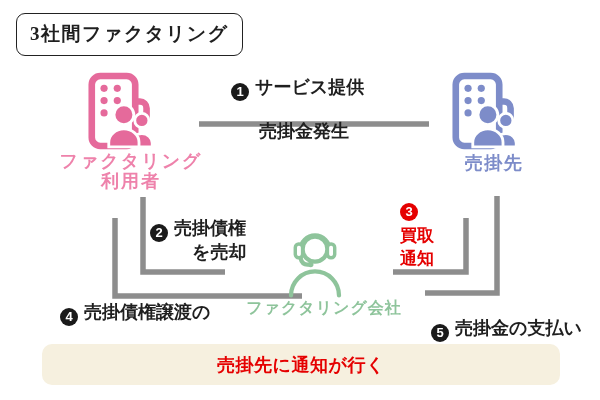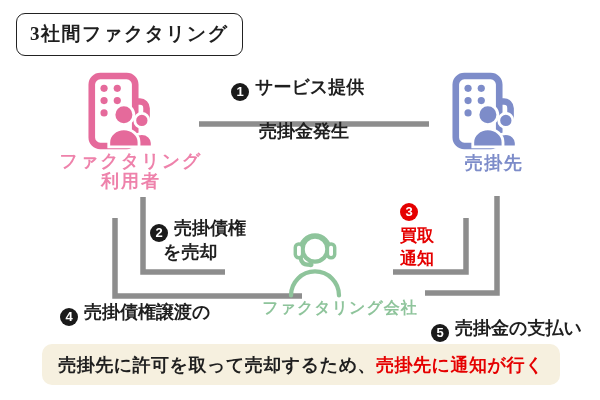--- a/index.html
+++ b/index.html
@@ -29,37 +29,37 @@
     background:#fff;white-space:nowrap;
   }
   
   #arrows{left:0;top:0;width:600px;height:400px;pointer-events:none;}
   #arrows path{fill:none;stroke:var(--gray);stroke-width:5.5;stroke-linejoin:miter;}
   
   .node-icon{display:block;}
   .node-label{text-align:center;font-weight:700;white-space:nowrap;}
   .user-label{left:48px;top:151px;width:166px;font-size:18px;letter-spacing:2px;line-height:20px;color:var(--pink-label);}
   .client-label{left:434px;top:151px;width:120px;font-size:18px;letter-spacing:1.5px;color:var(--blue);text-align:center;}
-  .company-label{left:258px;top:298px;width:164px;font-size:16px;letter-spacing:1px;color:var(--green);}
+  .company-label{left:242px;top:298px;width:164px;font-size:16px;letter-spacing:1px;color:var(--green);}
   
   .step{font-size:18px;font-weight:600;line-height:21px;white-space:nowrap;}
   .badge{
     display:inline-flex;align-items:center;justify-content:center;
     width:18px;height:18px;border-radius:50%;
     background:#1a1a1a;color:#fff;
     font-family:"Liberation Sans","DejaVu Sans",sans-serif;
     font-size:13px;font-weight:700;line-height:18px;
     vertical-align:-3px;
   }
   .badge.red{background:var(--red);}
   .step1{left:231px;top:77px;}
   .step1 .l2{margin-left:28px;margin-top:20px;}
   .consent{left:238px;top:132px;width:160px;text-align:center;color:var(--red);line-height:20px;font-size:18px;font-weight:600;letter-spacing:0.3px;}
   .step2{left:150px;top:218px;}
-  .step2 .l2{margin-left:13px;}
+  .step2 .l2{margin-left:42px;}
   .step3{left:400px;top:196px;color:var(--red);font-size:17px;line-height:23px;font-weight:600;}
   .step3 .badge{margin-bottom:3px;}
   .step4{left:60px;top:302px;}
   .step5{left:431px;top:318px;}
   .gap{display:inline-block;width:6px;}
   
   .note{
     left:42px;top:344px;width:518px;height:41px;
     background:var(--note-bg);border-radius:10px;
     display:flex;align-items:center;justify-content:center;
@@ -164,17 +164,16 @@
 
   <div class="abs step step4">
     <span class="badge">4</span><span class="gap"></span><span>売掛債権譲渡の</span>
   </div>
 
   <div class="abs step step5">
     <span class="badge">5</span><span class="gap"></span><span>売掛金の支払い</span>
   </div>
 
   <div class="abs note">
-    <span>売掛先に許可を取って売却するため、</span>
       <span class="hl">売掛先に通知が行く</span>
   </div>
 
 </div>
 
 </body></html>

